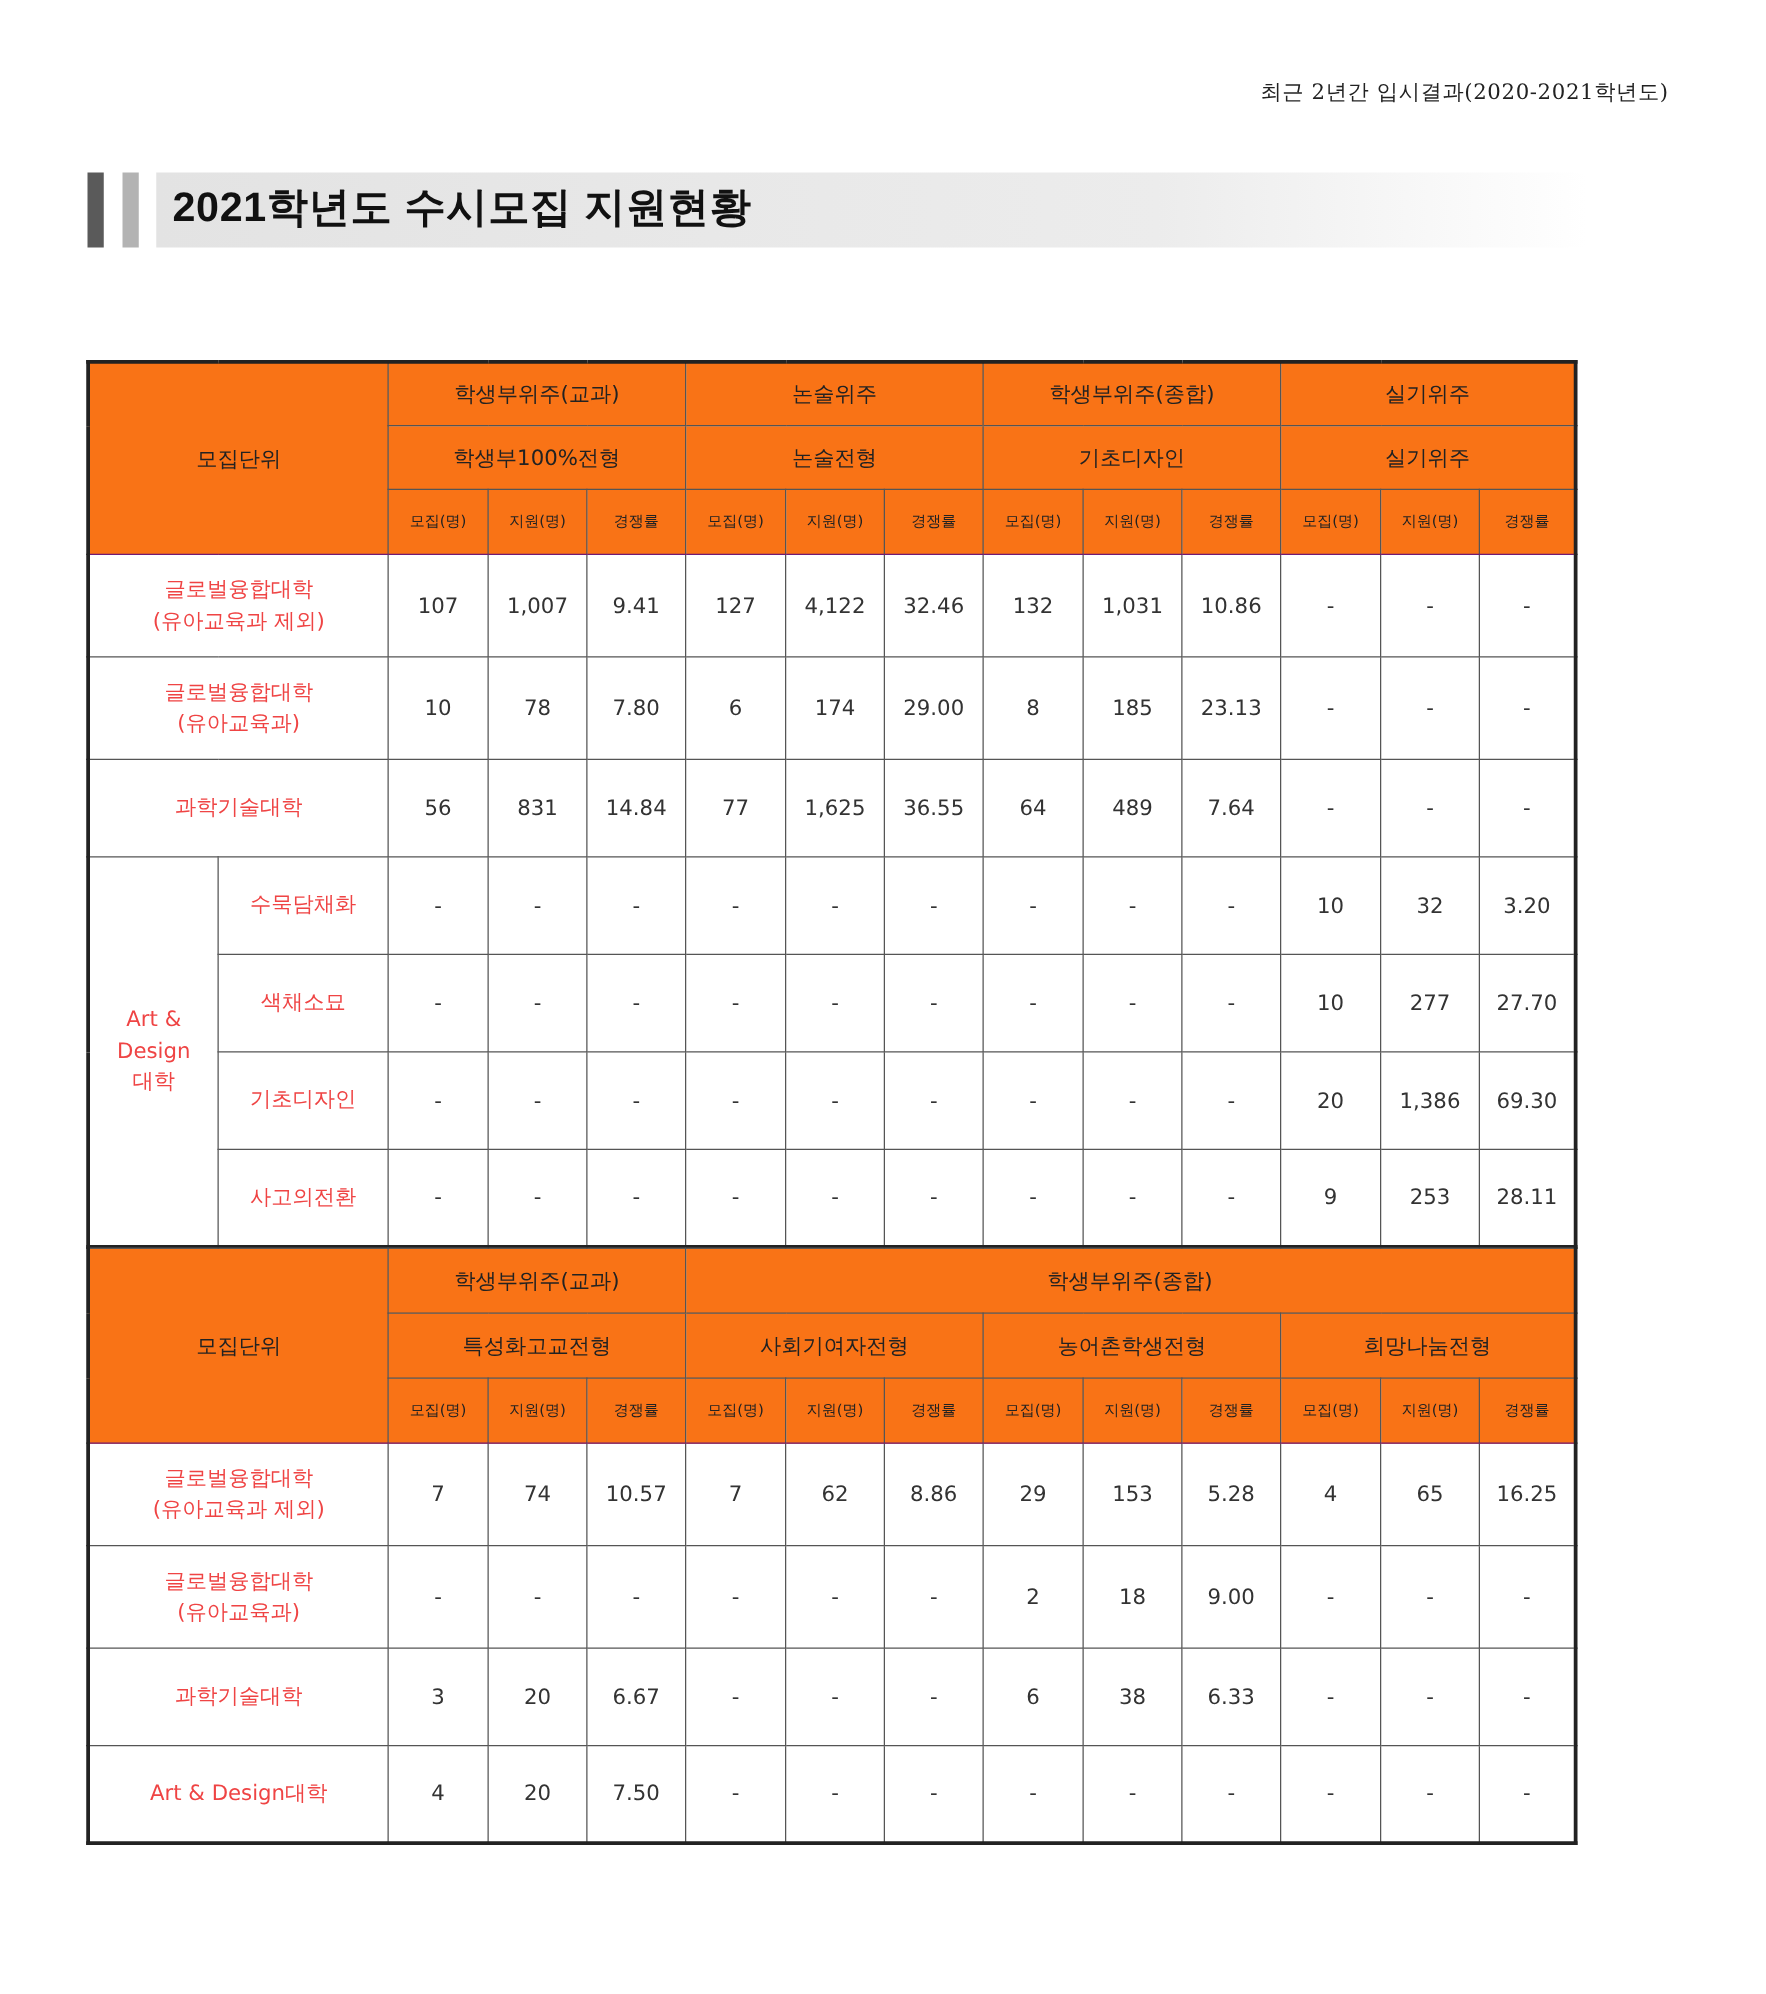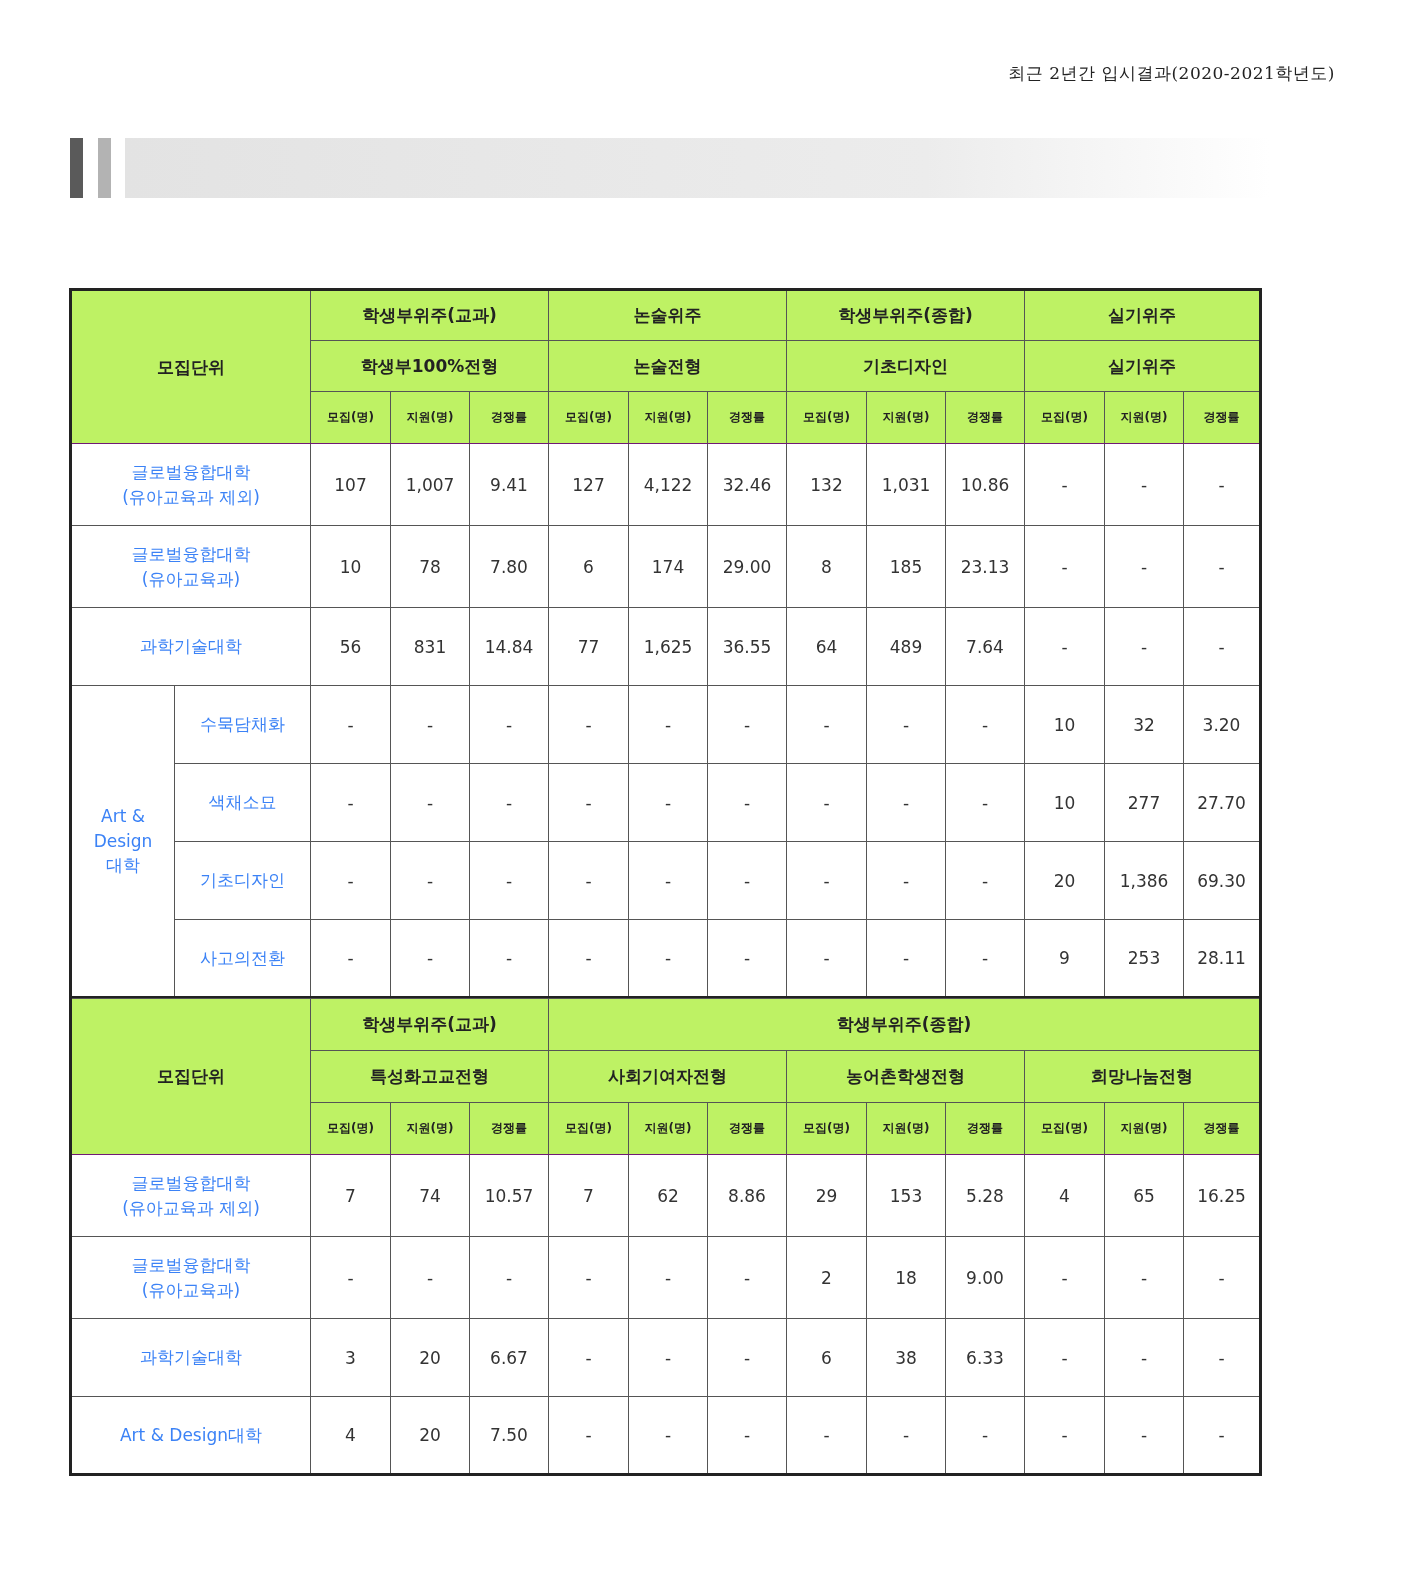--- a/index.html
+++ b/index.html
@@ -6,37 +6,38 @@
   body { width: 1413px; height: 1595px; position: relative; font-family: "DejaVu Sans", "Liberation Sans", sans-serif; color: #222; }
   .top-caption { position: absolute; top: 62px; right: 78px; font-family: "DejaVu Serif", "Liberation Serif", serif; font-size: 17px; color: #222; letter-spacing: 0.5px; }
   .title-bar { position: absolute; top: 138px; left: 70px; width: 1200px; height: 60px; }
   .title-bar .bar1 { position: absolute; left: 0; top: 0; width: 13px; height: 60px; background: #5a5a5a; }
   .title-bar .bar2 { position: absolute; left: 28px; top: 0; width: 13px; height: 60px; background: #b3b3b3; }
   .title-bar .band { position: absolute; left: 55px; top: 0; width: 1145px; height: 60px; background: linear-gradient(to right, #e3e3e3 0%, #ececec 70%, #ffffff 100%); }
   .title-bar .title { position: absolute; left: 68px; top: 6px; font-family: "Liberation Sans", "DejaVu Sans", sans-serif; font-weight: bold; font-size: 33px; color: #111; letter-spacing: 0.5px; }
 
   table.adm { position: absolute; left: 69px; border-collapse: collapse; table-layout: fixed; border: 3px solid #222; }
   table.adm td { border: 1px solid #555; text-align: center; vertical-align: middle; padding: 0; font-size: 17px; color: #333; }
-  table.adm .hd { background: #bef264; font-weight: bold; color: #222; font-size: 17px; }
+  table.adm .hd { background: #f97316; font-weight: normal; color: #222; font-size: 17px; }
   table.adm .hd.sm { font-size: 12px; }
   table.adm .dash-bottom { border-bottom: 1px dashed #888; }
   table.adm .thick-bottom { border-bottom: 1px solid #701a75; }
-  table.adm .unit { font-size: 17px; line-height: 1.45; color: #3b82f6; }
+  table.adm .unit { font-size: 17px; line-height: 1.45; color: #ef4444; }
   #t1 { top: 288px; }
   #t2 { top: 998px; border-top: none; }
 </style>
 </head>
 <body>
 
 <div class="top-caption">최근 2년간 입시결과(2020-2021학년도)</div>
 
 <div class="title-bar">
   <div class="bar1"></div>
   <div class="bar2"></div>
   <div class="band"></div>
+  <div class="title">2021학년도 수시모집 지원현황</div>
 </div>
 
 <table class="adm" id="t1">
   <colgroup>
     <col style="width:104px">
       <col style="width:136px">
     <col style="width:80px">
       <col style="width:79px">
       <col style="width:79px">
     <col style="width:80px">

